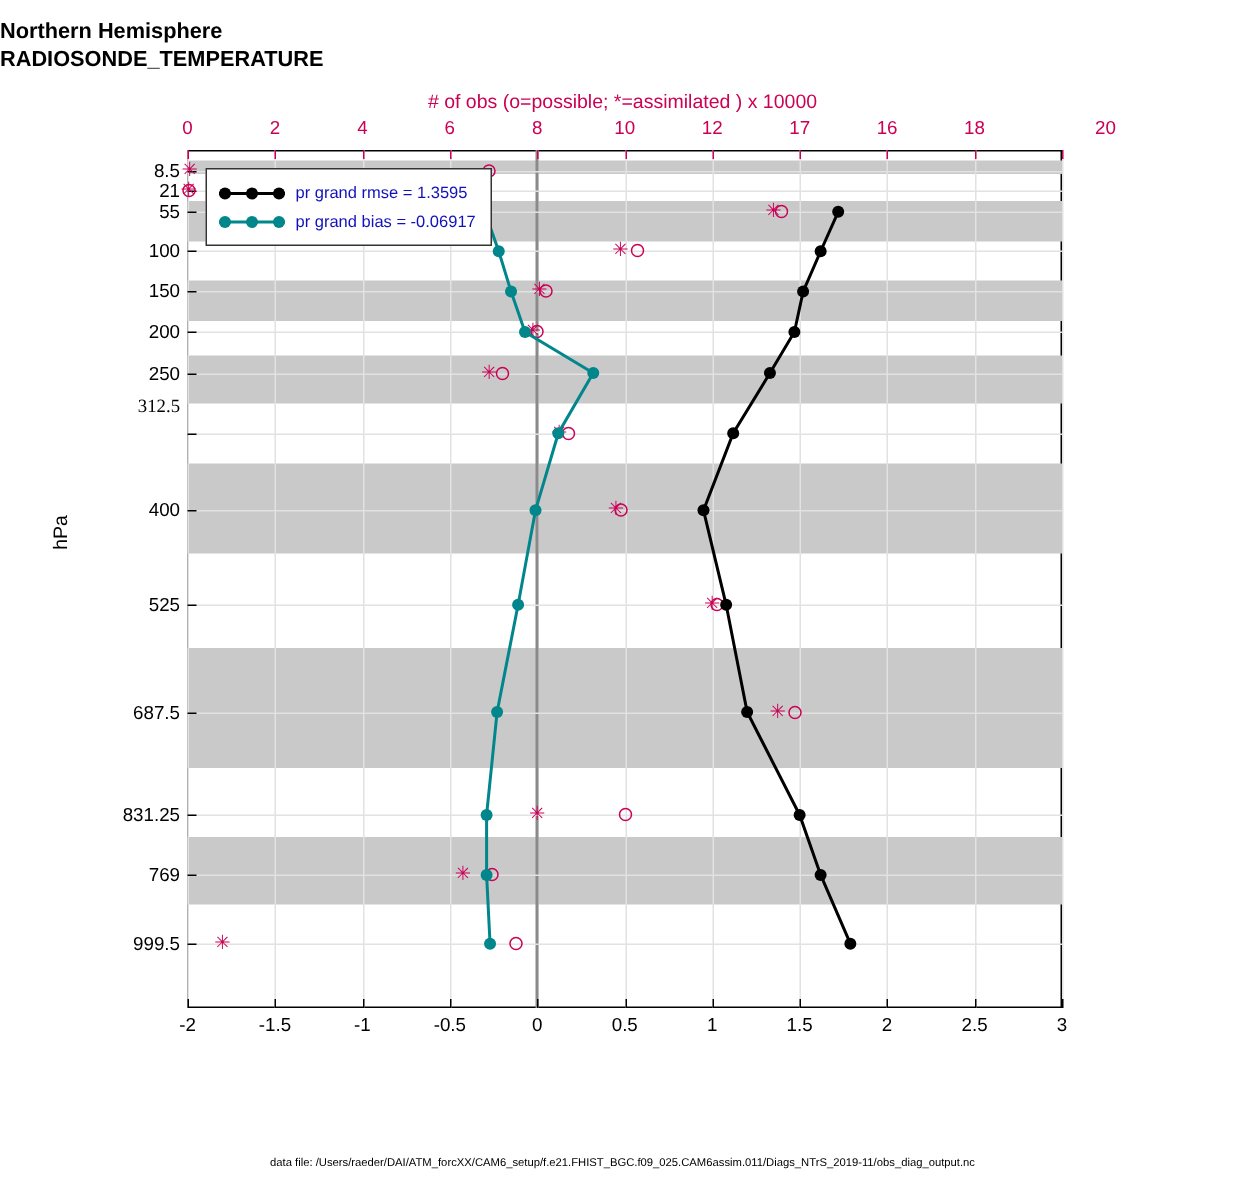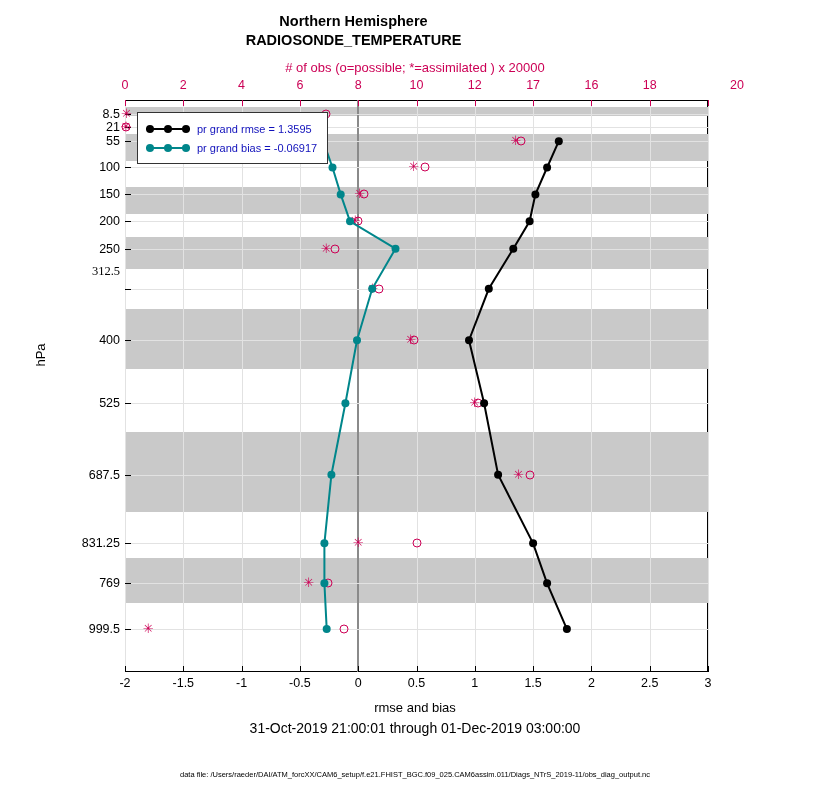--- a/index.html
+++ b/index.html
@@ -3,21 +3,21 @@
 <meta charset="utf-8">
 <style>
   html,body{margin:0;padding:0;}
   body{
     width:830px;height:800px;background:#ffffff;
     font-family:"Liberation Sans", sans-serif;
     color:#000;overflow:hidden;position:relative;
   }
   #stage{position:absolute;left:0;top:0;width:830px;height:800px;}
 
-  .title-block{position:absolute;left:16px;top:12px;width:675px;text-align:center;}
+  .title-block{position:absolute;left:0;top:12px;width:675px;}
   .title-line{font-size:14.5px;font-weight:bold;line-height:19px;}
 
   .top-axis-label{
     position:absolute;left:0;top:60px;width:830px;text-align:center;
     font-size:13px;color:#cc0055;font-weight:normal;
   }
 
   .plotwrap{position:absolute;left:125px;top:100px;width:583px;height:572px;}
   .plotframe{position:absolute;left:0;top:0;width:583px;height:572px;border:1px solid #000;box-sizing:border-box;background:#fff;}
 
@@ -61,21 +61,21 @@
 </head>
 <body>
 
 <div id="stage">
 
   <div class="title-block">
     <div class="title-line">Northern Hemisphere</div>
     <div class="title-line">RADIOSONDE_TEMPERATURE</div>
   </div>
 
-  <div class="top-axis-label"># of obs (o=possible;  *=assimilated ) x 20000</div>
+  <div class="top-axis-label"># of obs (o=possible;  *=assimilated ) x 10000</div>
 
   <div class="ylabel">hPa</div>
 
   <div class="plotwrap">
     <div class="plotframe"></div>
     <div id="layers">
         <div class="band" style="top: 6.864px; height: 9.152px;"></div>
         <div class="band" style="top: 34.32px; height: 26.312px;"></div>
         <div class="band" style="top: 86.944px; height: 27.456px;"></div>
         <div class="band" style="top: 137.28px; height: 32.032px;"></div>
@@ -254,17 +254,15 @@
           <span class="lseg" style="background:#00868b"></span>
           <span class="ldot" style="left:0px;background:#00868b"></span>
           <span class="ldot" style="left:18px;background:#00868b"></span>
           <span class="ldot" style="left:36px;background:#00868b"></span>
         </span>
         <span class="legend-text">pr grand bias = -0.06917</span>
       </div>
     </div>
   </div>
 
-  <div class="xlabel">rmse and bias</div>
-  <div class="daterange">31-Oct-2019 21:00:01 through 01-Dec-2019 03:00:00</div>
   <div class="datafile">data file: /Users/raeder/DAI/ATM_forcXX/CAM6_setup/f.e21.FHIST_BGC.f09_025.CAM6assim.011/Diags_NTrS_2019-11/obs_diag_output.nc</div>
 
 </div>
 
 </body></html>

